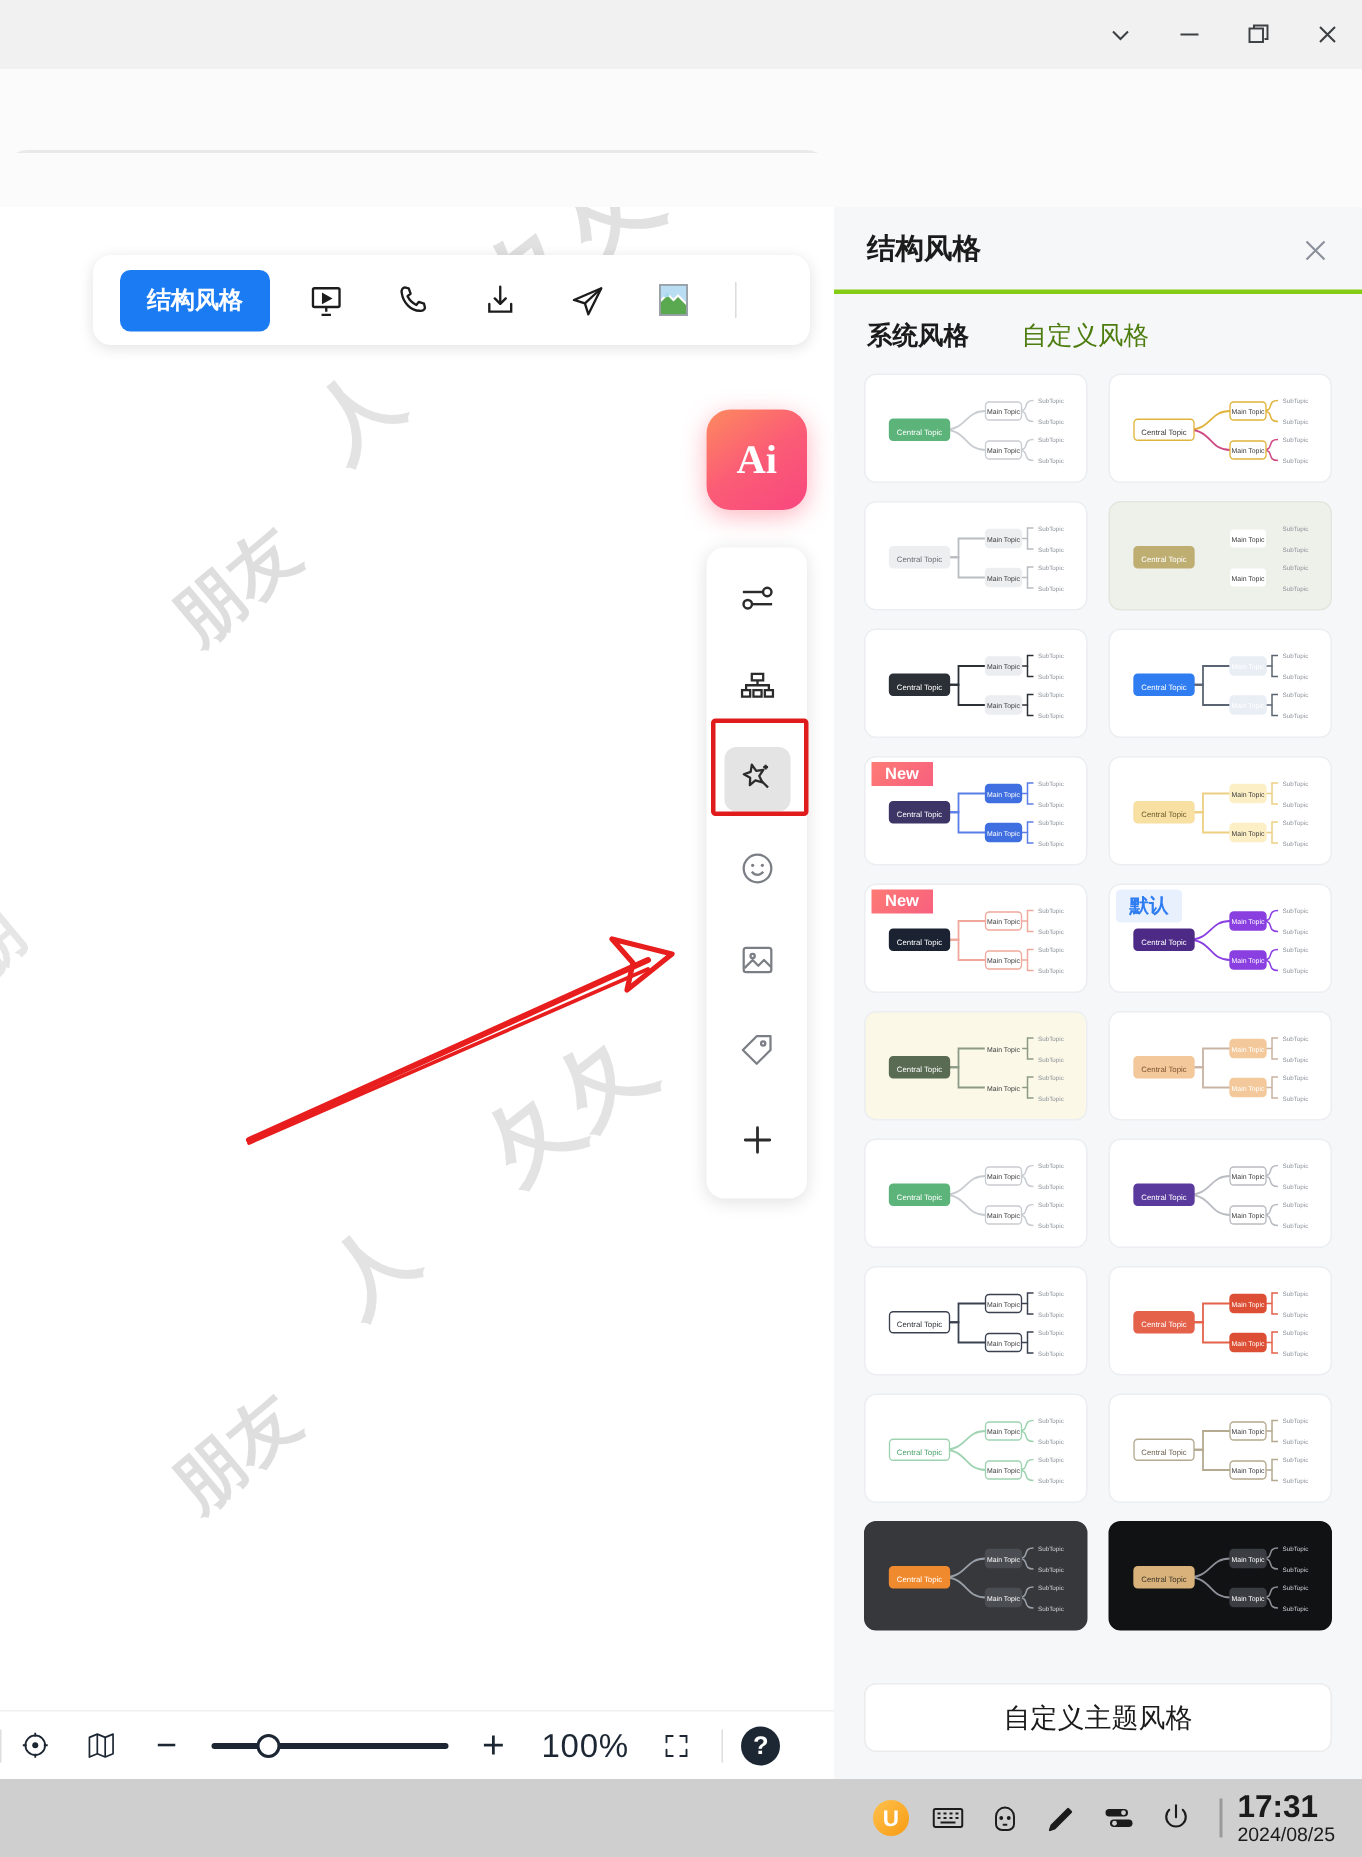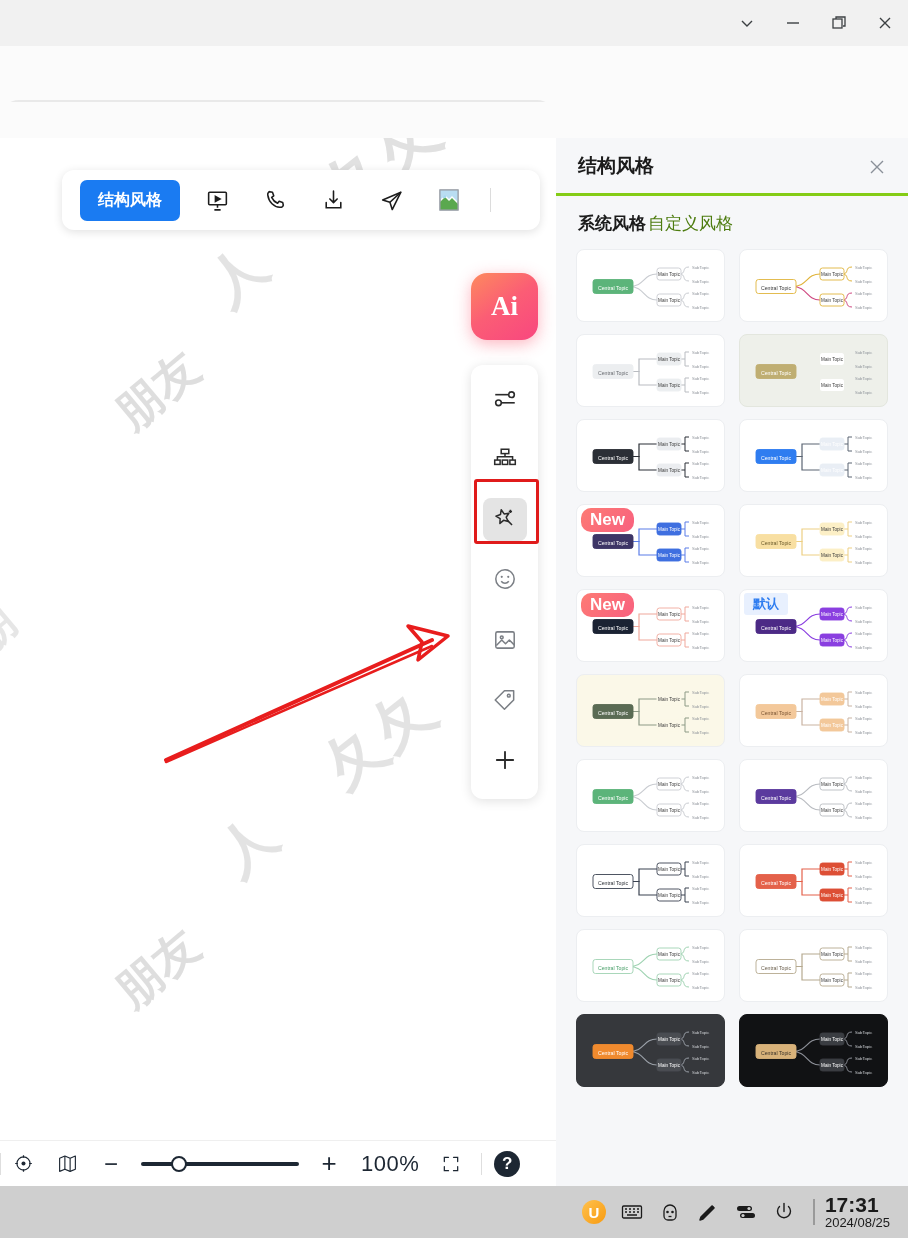--- a/index.html
+++ b/index.html
@@ -134,39 +134,39 @@
   .panel-head {
     position: relative; height: 58px; background: #f6f7f9;
     display: flex; align-items: center; padding: 0 22px;
     border-bottom: 3px solid #84cc16;
   }
   .panel-title { font-size: 19px; font-weight: 700; color: #1b1b1b; }
   .panel-close {
     position: absolute; right: 20px; top: 18px; width: 22px; height: 22px;
     color: #8a9099; cursor: pointer; display: flex; align-items: center; justify-content: center;
   }
-  .panel-tabs { display: flex; align-items: baseline; gap: 2px; padding: 16px 22px 10px; }
+  .panel-tabs { display: flex; align-items: baseline; gap: 35px; padding: 16px 22px 10px; }
   .ptab { font-size: 17px; color: #4d7c0f; cursor: pointer; }
   .ptab.active { color: #1b1b1b; font-weight: 700; }
 
   .thumb-grid {
     padding: 4px 20px 0; display: grid; grid-template-columns: 1fr 1fr;
     gap: 12px 14px;
   }
   .thumb {
     position: relative; height: 73px; border-radius: 8px; background: #ffffff;
     border: 1px solid #eceef1; overflow: hidden; cursor: pointer;
   }
   .thumb.selected { background: #eef0ea; border-color: #e3e6de; }
   .thumb.tinted-yellow { background: #fbf8e8; }
   .thumb.tinted-dark { background: #36383c; border-color: #36383c; }
   .thumb.tinted-black { background: #111214; border-color: #111214; }
   .badge {
     position: absolute; left: 4px; top: 3px; z-index: 3;
-    padding: 2px 9px; border-radius: 10px; font-size: 17px; font-weight: 700; color: #fff;
+    padding: 2px 9px; border-radius: 0; font-size: 11px; font-weight: 700; color: #fff;
     background: linear-gradient(135deg,#fd7b74,#f8607f);
     font-family: "Liberation Sans", sans-serif;
   }
   .badge.default {
     background: #e8f0fe; color: #2f7df0; font-size: 13px; border-radius: 3px;
   }
   .thumb svg { position: absolute; left: 0; top: 0; }
 
   .panel-footer {
     position: absolute; left: 0; bottom: 0; width: 352px; padding: 12px 20px 18px;
@@ -833,20 +833,23 @@
             <rect x="80" y="44" width="24" height="12" rx="2.5" fill="#3a3d42" stroke="#3a3d42" stroke-width="0.9"></rect>
             <text x="92" y="52.3" font-size="4.6" text-anchor="middle" fill="#ffffff" font-family="Liberation Sans, sans-serif">Main Topic</text>
             <text x="115" y="18.8" font-size="4.2" fill="#cfd2d6" font-family="Liberation Sans, sans-serif">SubTopic</text>
             <text x="115" y="32.8" font-size="4.2" fill="#cfd2d6" font-family="Liberation Sans, sans-serif">SubTopic</text>
             <text x="115" y="44.8" font-size="4.2" fill="#cfd2d6" font-family="Liberation Sans, sans-serif">SubTopic</text>
             <text x="115" y="58.8" font-size="4.2" fill="#cfd2d6" font-family="Liberation Sans, sans-serif">SubTopic</text>
           </svg>
         </div>
       </div>
 
+    <div class="panel-footer">
+      <button class="custom-theme-btn">自定义主题风格</button>
+    </div>
   </div>
 
   <div class="taskbar">
     <div class="tsk-icon">
       <div class="u-badge">U</div>
     </div>
     <div class="tsk-icon">
       <svg width="24" height="24" viewBox="0 0 24 24" fill="none" stroke="#1b1b1b" stroke-width="1.3">
           <rect x="2.5" y="6" width="19" height="12" rx="1.2"></rect>
           <path d="M5 9h2M9 9h2M13 9h2M17 9h2M5 12h2M9 12h2M13 12h2M17 12h2M7 15h10"></path>

